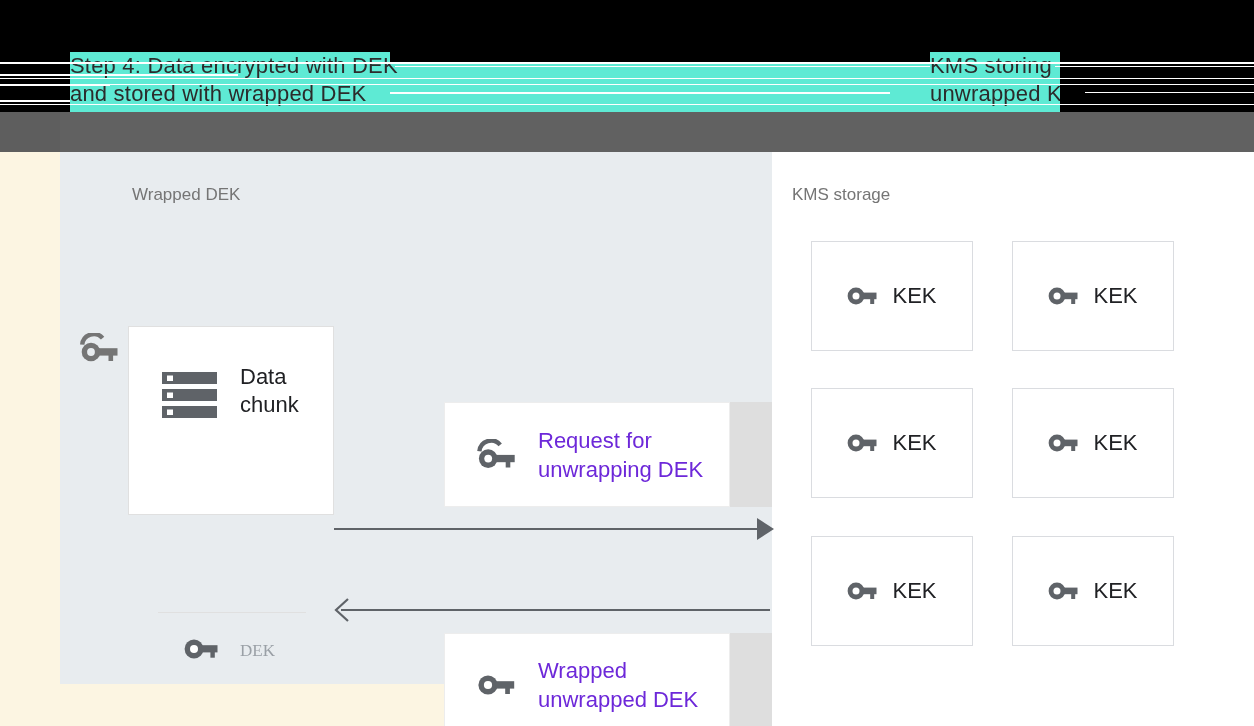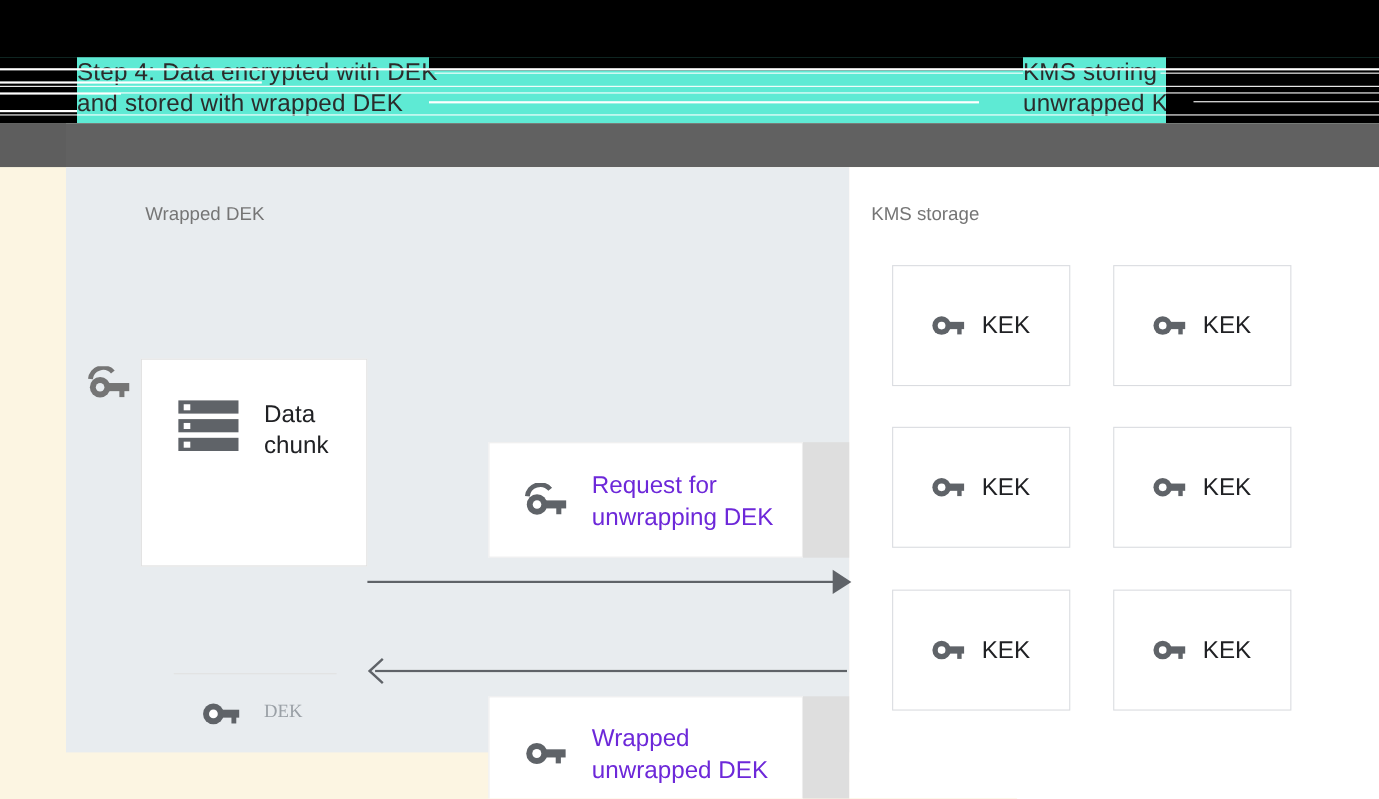--- a/index.html
+++ b/index.html
@@ -60,21 +60,21 @@
   .panel-right-title{left:792px;top:33px;}
 
   .key-hdr-icon{position:absolute;left:79px;top:181px;}
 
   
   .card{
     position:absolute;background:#ffffff;border:1px solid #E0E0E0;
     box-sizing:border-box;
   }
   .card-datachunk{left:128px;top:174px;width:206px;height:189px;}
-  .dc-row{position:absolute;display:flex;align-items:flex-start;}
+  .dc-row{position:absolute;display:flex;align-items:flex-end;}
   .dc-top{left:33px;top:36px;}
   .dc-label{
     margin-left:23px;color:#202124;font-size:22px;line-height:28px;
     white-space:pre-line;
   }
   .dc-divider{position:absolute;left:29px;top:285px;width:148px;height:1px;background:#E0E0E0;}
   .dc-bottom{left:55px;top:310px;}
   .dek-label{margin-left:22px;color:#9AA0A6;font-size:17px;line-height:20px;font-family:Liberation Serif, serif;}
 
   

